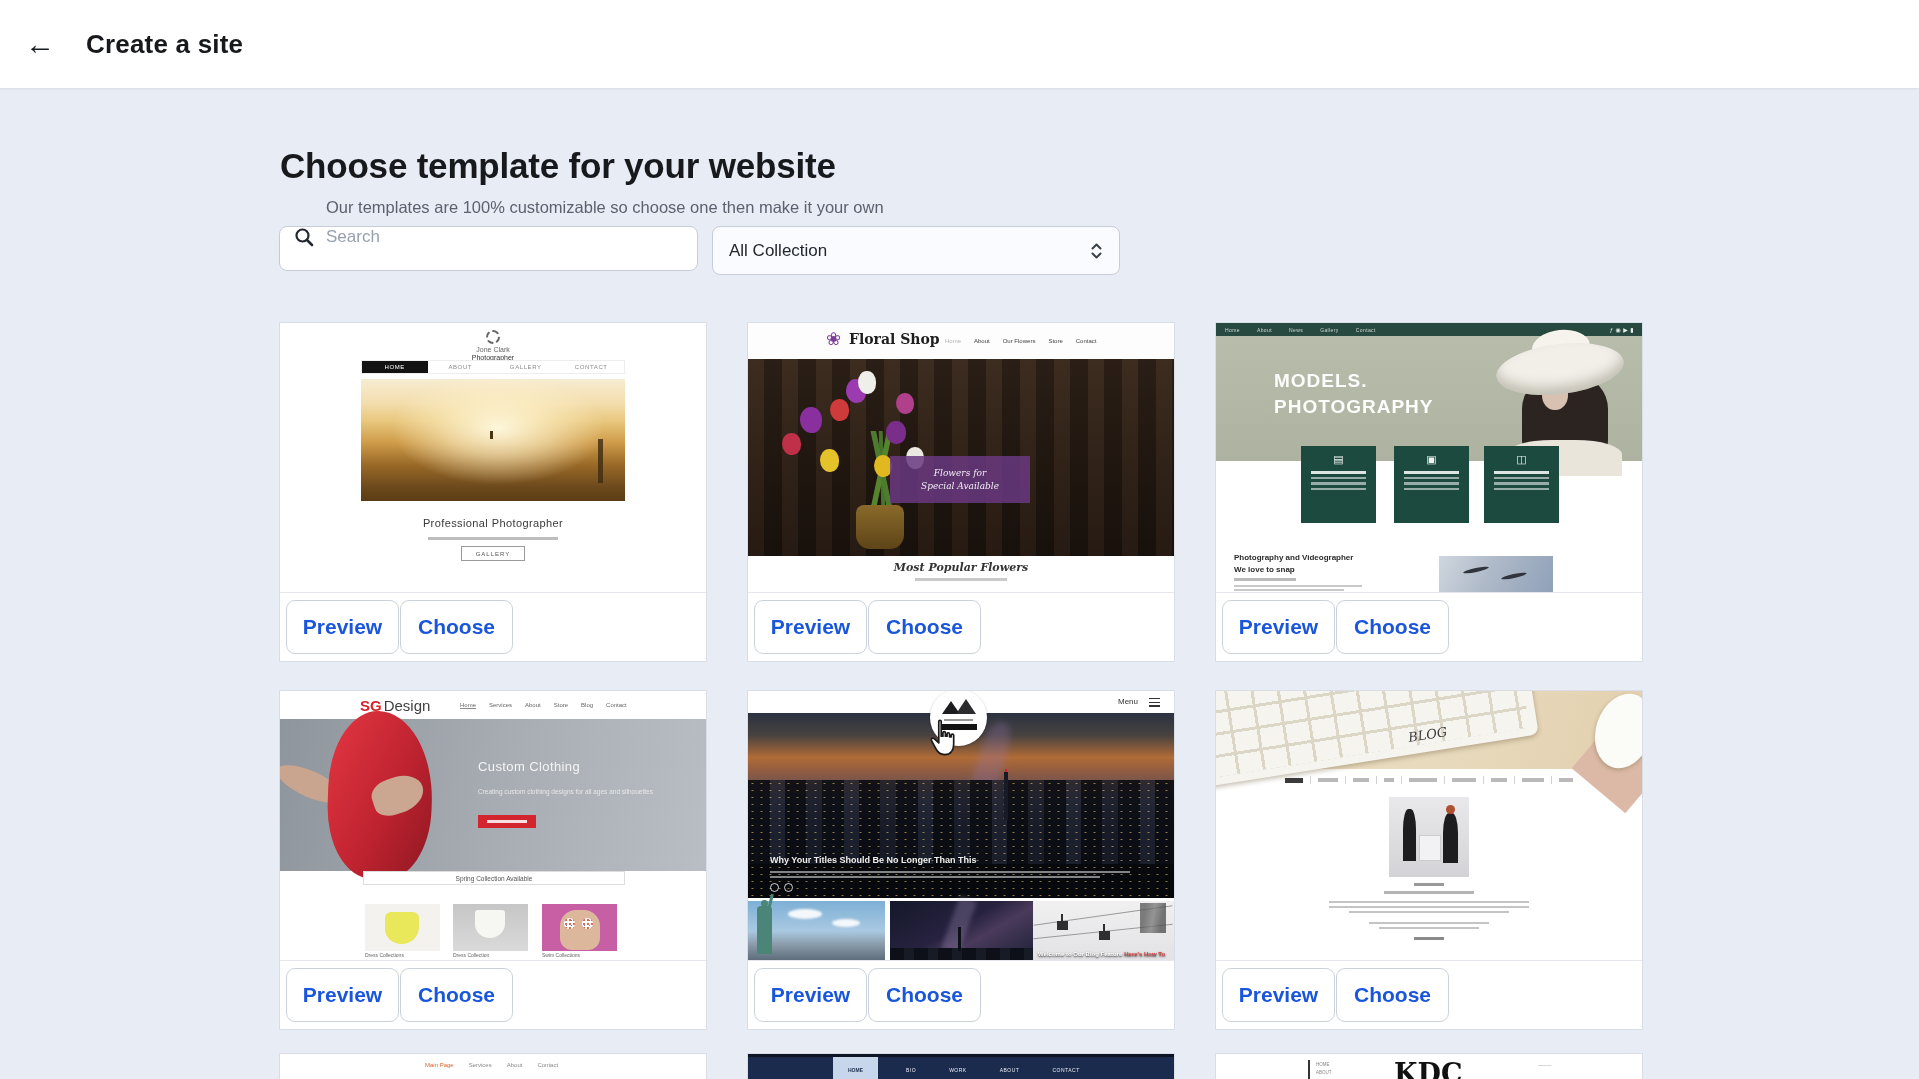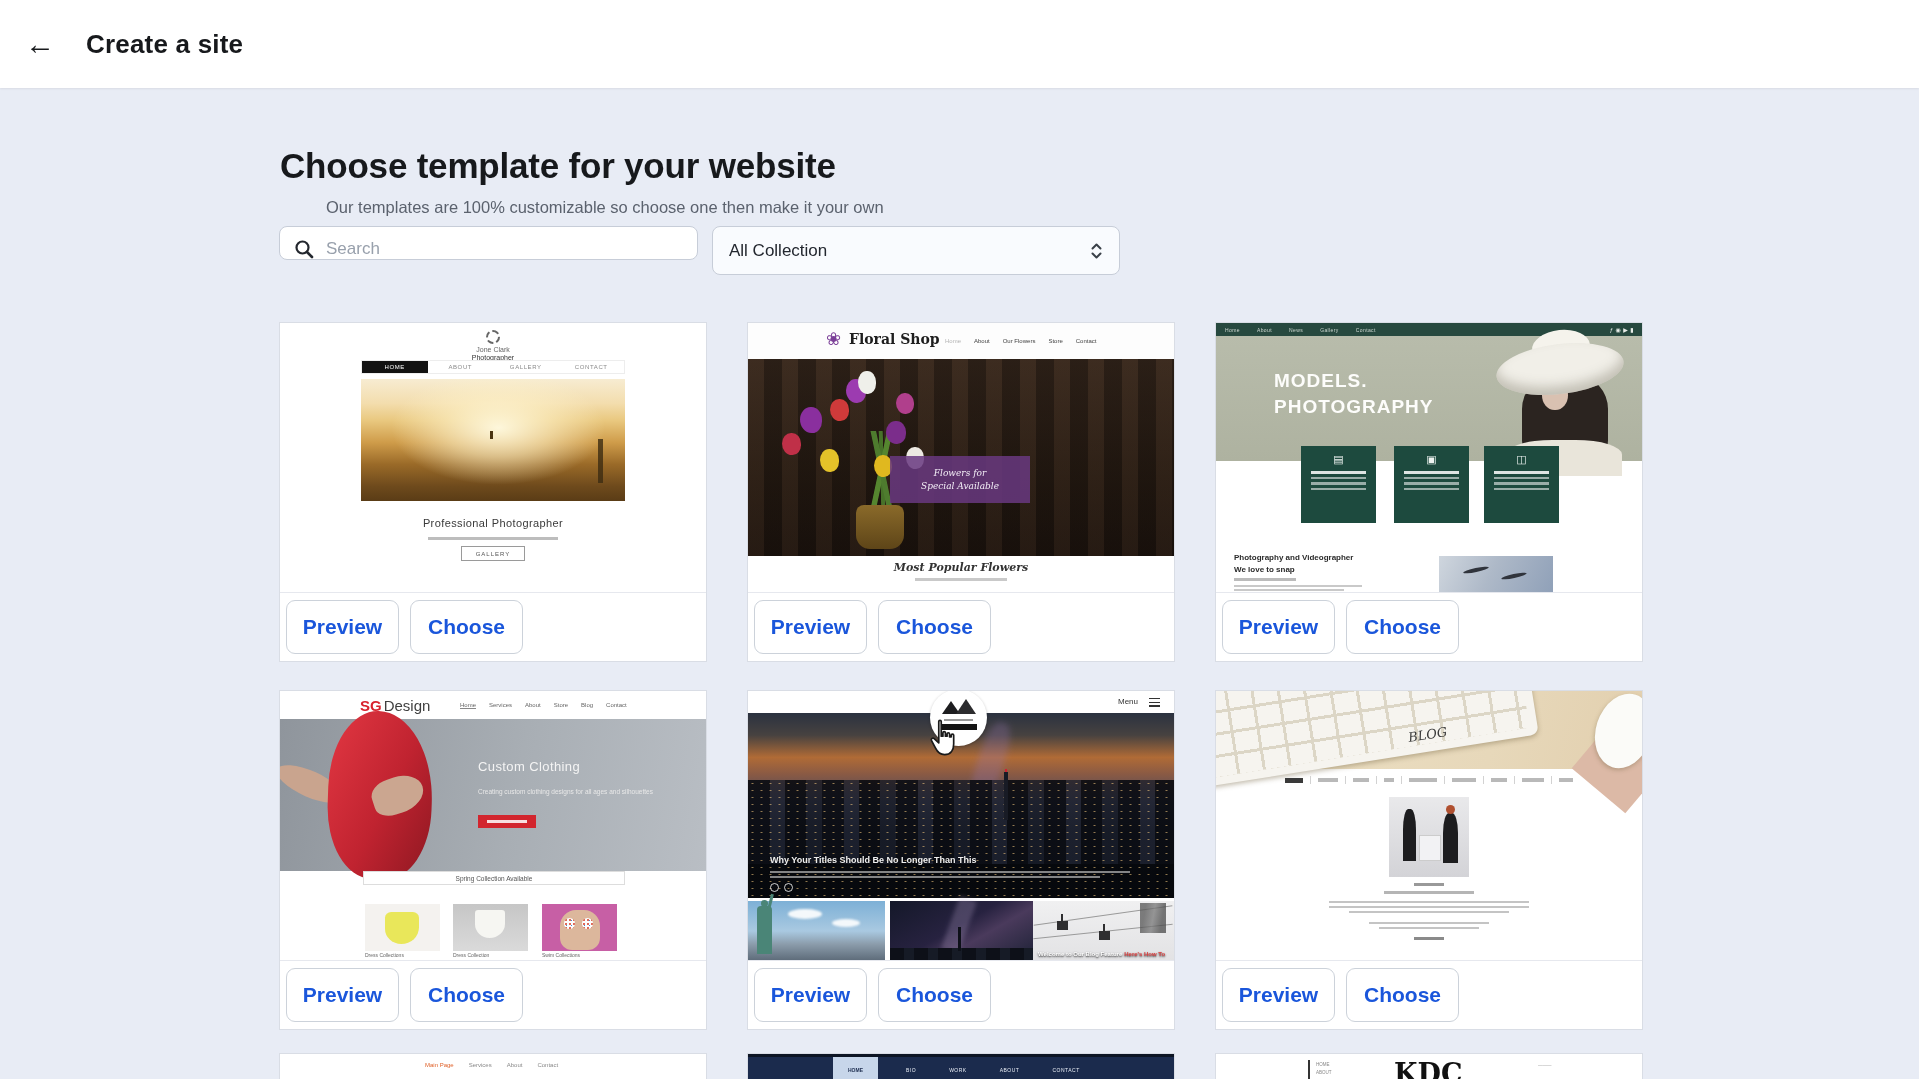--- a/index.html
+++ b/index.html
@@ -13,41 +13,41 @@
   .back-btn { width:44px; height:44px; display:flex; align-items:center; justify-content:center;
               font-size:30px; color:#17191c; cursor:pointer; }
   .topbar-title { margin-left:24px; font-size:26px; font-weight:bold; color:#17191c; letter-spacing:.2px; }
 
   
   .page-heading { position:absolute; left:280px; top:146px; font-size:35px; font-weight:bold;
                   color:#17191c; letter-spacing:-.2px; }
   .page-subheading { position:absolute; left:280px; top:198px; font-size:16.5px; color:#5b626e;margin-left:46px; }
 
   
-  .search-box { position:absolute; left:279px; top:226px; width:419px; height:34px;
+  .search-box { position:absolute; left:279px; top:226px; width:419px; height:45px;
                 background:#fff; border:1px solid #c7cdd8; border-radius:8px;
-                display:flex; align-items:flex-end; padding:0 14px; }
+                display:flex; align-items:flex-start; padding:0 14px; }
   .search-box svg { flex:0 0 auto; }
   .search-input { border:none; outline:none; background:transparent; margin-left:12px;
                   font-size:17px; color:#2a2f38; width:100%; font-family:"Liberation Sans",sans-serif; }
   .search-input::placeholder { color:#98a0ac; }
   .category-select { position:absolute; left:712px; top:226px; width:408px; height:49px;
                      background:#f9fbfe; border:1px solid #c7cdd8; border-radius:8px;
                      display:flex; align-items:center; justify-content:space-between;
                      padding:0 16px; cursor:pointer; }
   .category-label { font-size:17px; color:#23272f; }
 
   
   .cards { position:absolute; left:279px; top:322px; width:1364px; }
   .row { position:absolute; left:0; display:flex; gap:40px; }
   .row1 { top:0; } .row2 { top:368px; } .row3 { top:731px; }
   .card { width:428px; height:340px; background:#fff; border:1px solid #d9dde5; }
   .thumb { position:relative; width:426px; height:270px; overflow:hidden; background:#fff;
            border-bottom:1px solid #e6e8ee; cursor:pointer; }
-  .cardfooter { height:68px; display:flex; align-items:center; padding-left:6px; gap:11px; }
+  .cardfooter { height:68px; display:flex; align-items:center; padding-left:6px; gap:1px; }
   .btn { width:113px; height:54px; background:#fff; border:1px solid #ccd2da; border-radius:9px;
          color:#1a56db; font-size:21px; font-weight:bold; display:flex; align-items:center;
          justify-content:center; cursor:pointer; font-family:"Liberation Sans",sans-serif; }
   .abs { position:absolute; }
 
   
   .t1-logo { left:0; right:0; top:7px; text-align:center; }
   .t1-shutter { width:14px; height:14px; border:2px dashed #666; border-radius:50%; margin:0 auto; }
   .t1-name { font-size:7px; color:#666; margin-top:2px; }
   .t1-role { font-size:7px; color:#333; margin-top:1px; }

